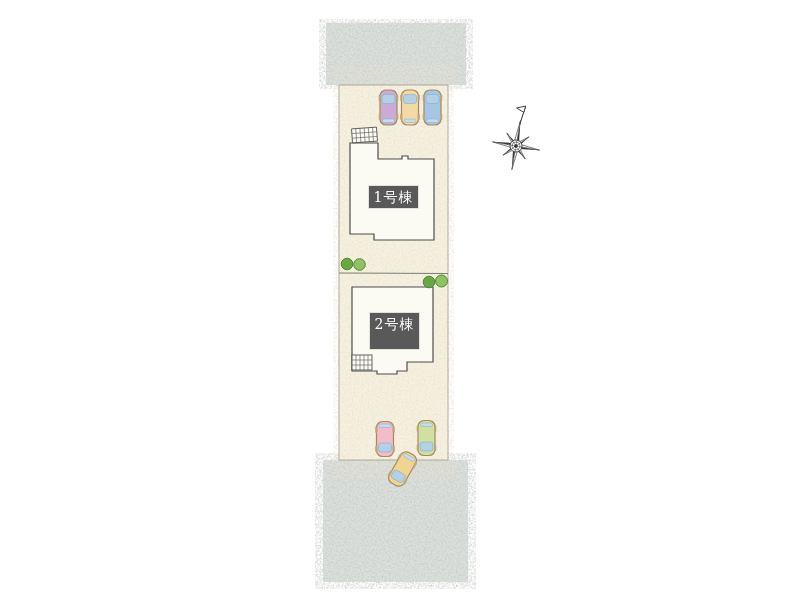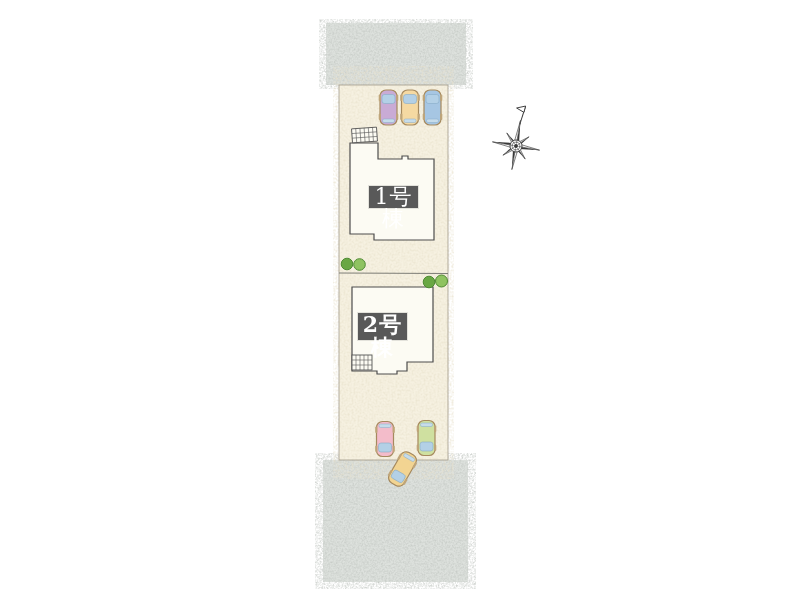--- a/index.html
+++ b/index.html
@@ -5,27 +5,27 @@
   html,body{margin:0;padding:0;}
   body{width:800px;height:600px;background:#ffffff;overflow:hidden;
        font-family:"Liberation Sans", sans-serif;}
   .canvas{position:relative;width:800px;height:600px;background:#ffffff;}
   .canvas svg{position:absolute;left:0;top:0;}
   .bldg-label{
     position:absolute;
     background:#595959;
     color:#ffffff;
     font-family:"DejaVu Serif","Liberation Serif",serif;
-    font-size:22px;
+    font-size:14px;
     text-align:center;
     letter-spacing:1px;
     box-shadow:0 0 0 1px rgba(90,90,90,0.15);
   }
   .lbl-1{left:369px;top:186px;width:49px;height:22px;line-height:22px;}
-  .lbl-2{left:358px;top:313px;width:49px;height:27px;line-height:23px;font-weight:bold;}
+  .lbl-2{left:370px;top:313px;width:49px;height:36px;line-height:23px;}
 </style>
 </head>
 <body>
 
 <div class="canvas">
 
 <svg width="800" height="600" viewBox="0 0 800 600">
   <defs>
     <filter id="texRoad" x="-5%" y="-5%" width="110%" height="110%">
       <feTurbulence type="fractalNoise" baseFrequency="0.55" numOctaves="3" seed="11" result="n"></feTurbulence>

